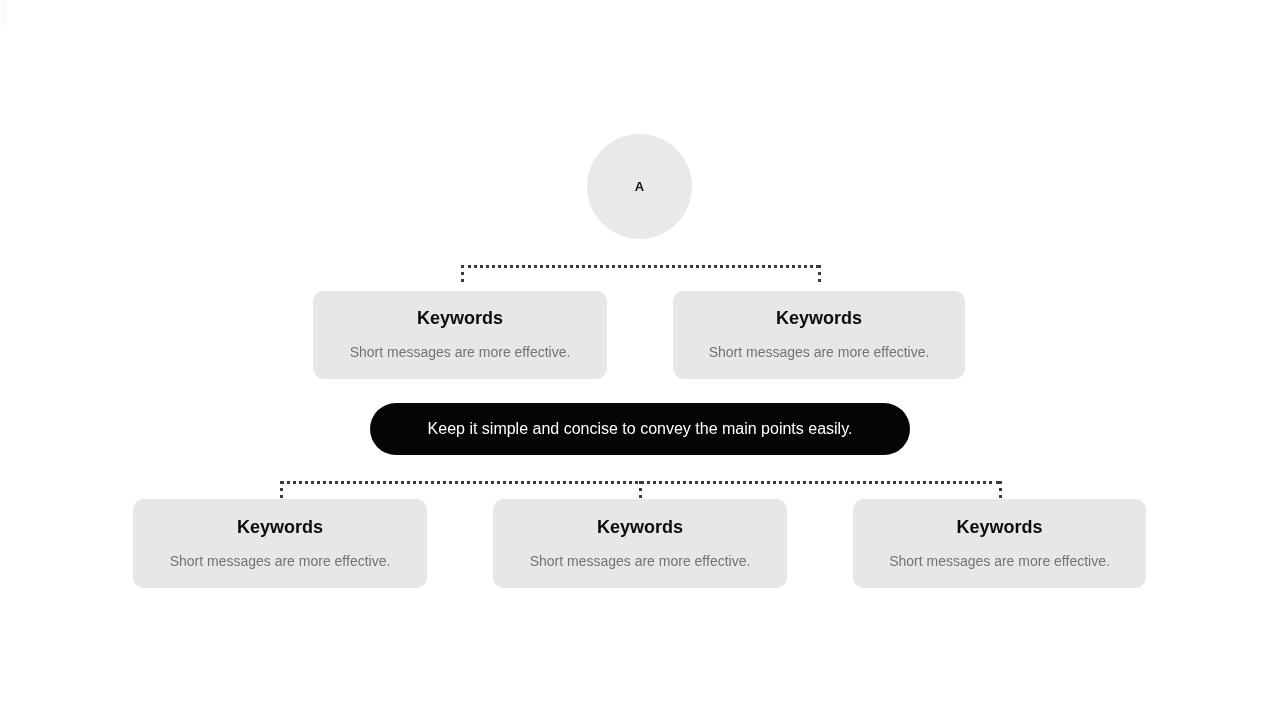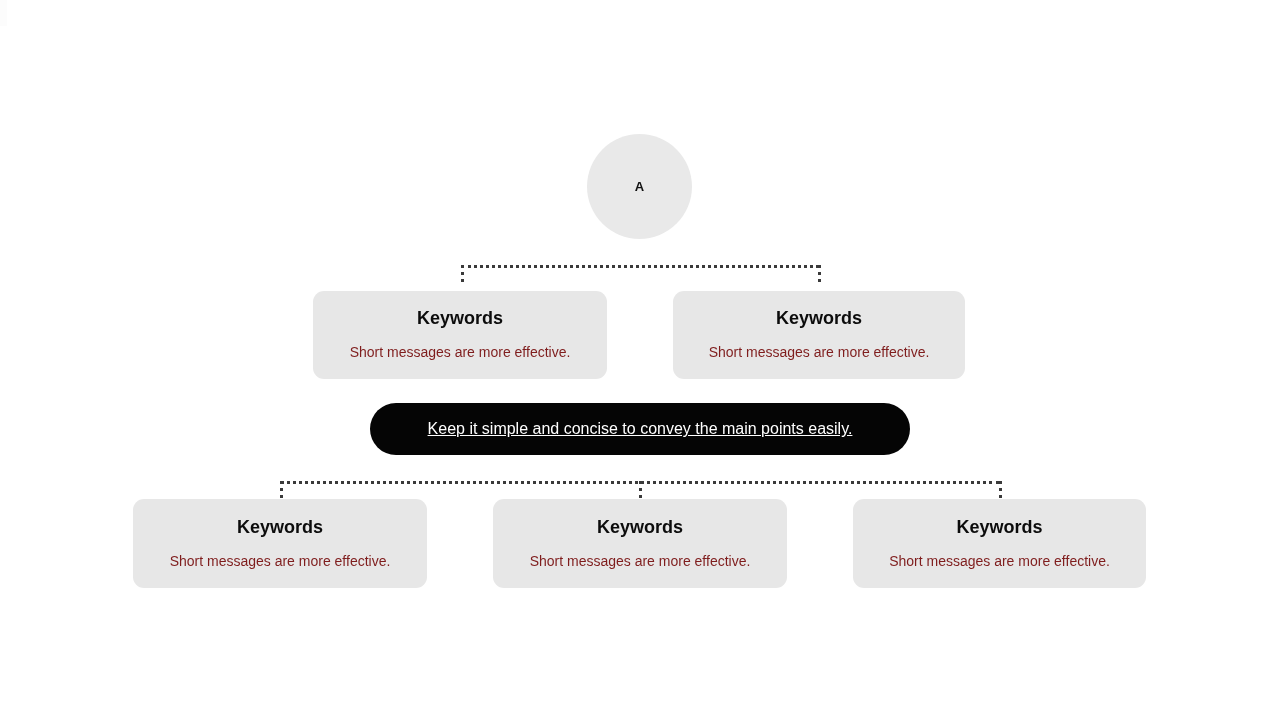--- a/index.html
+++ b/index.html
@@ -80,21 +80,21 @@
     font-size: 18px;
     font-weight: 700;
     color: #0c0c0c;
     line-height: 1.2;
     text-align: center;
     margin: 0 0 14px 0;
   }
   .card-desc {
     font-size: 14px;
     font-weight: 400;
-    color: #7f1d1d;
+    color: #737373;
     line-height: 1.25;
     text-align: center;
     margin: 0;
   }
 
   
   .card-t1 { left: 313px; top: 291px; width: 294px; height: 88px; }
   .card-t2 { left: 673px; top: 291px; width: 292px; height: 88px; }
 
   
@@ -116,21 +116,20 @@
     justify-content: center;
     box-sizing: border-box;
     padding: 0 22px;
   }
   .pill-text {
     font-size: 16px;
     font-weight: 400;
     color: #ffffff;
     line-height: 1.2;
     text-align: center;
-    text-decoration: underline;
   }
 
   
   .edge-artifact {
     position: absolute;
     left: 0;
     top: 0;
     width: 7px;
     height: 26px;
     background: #fcfcfc;

